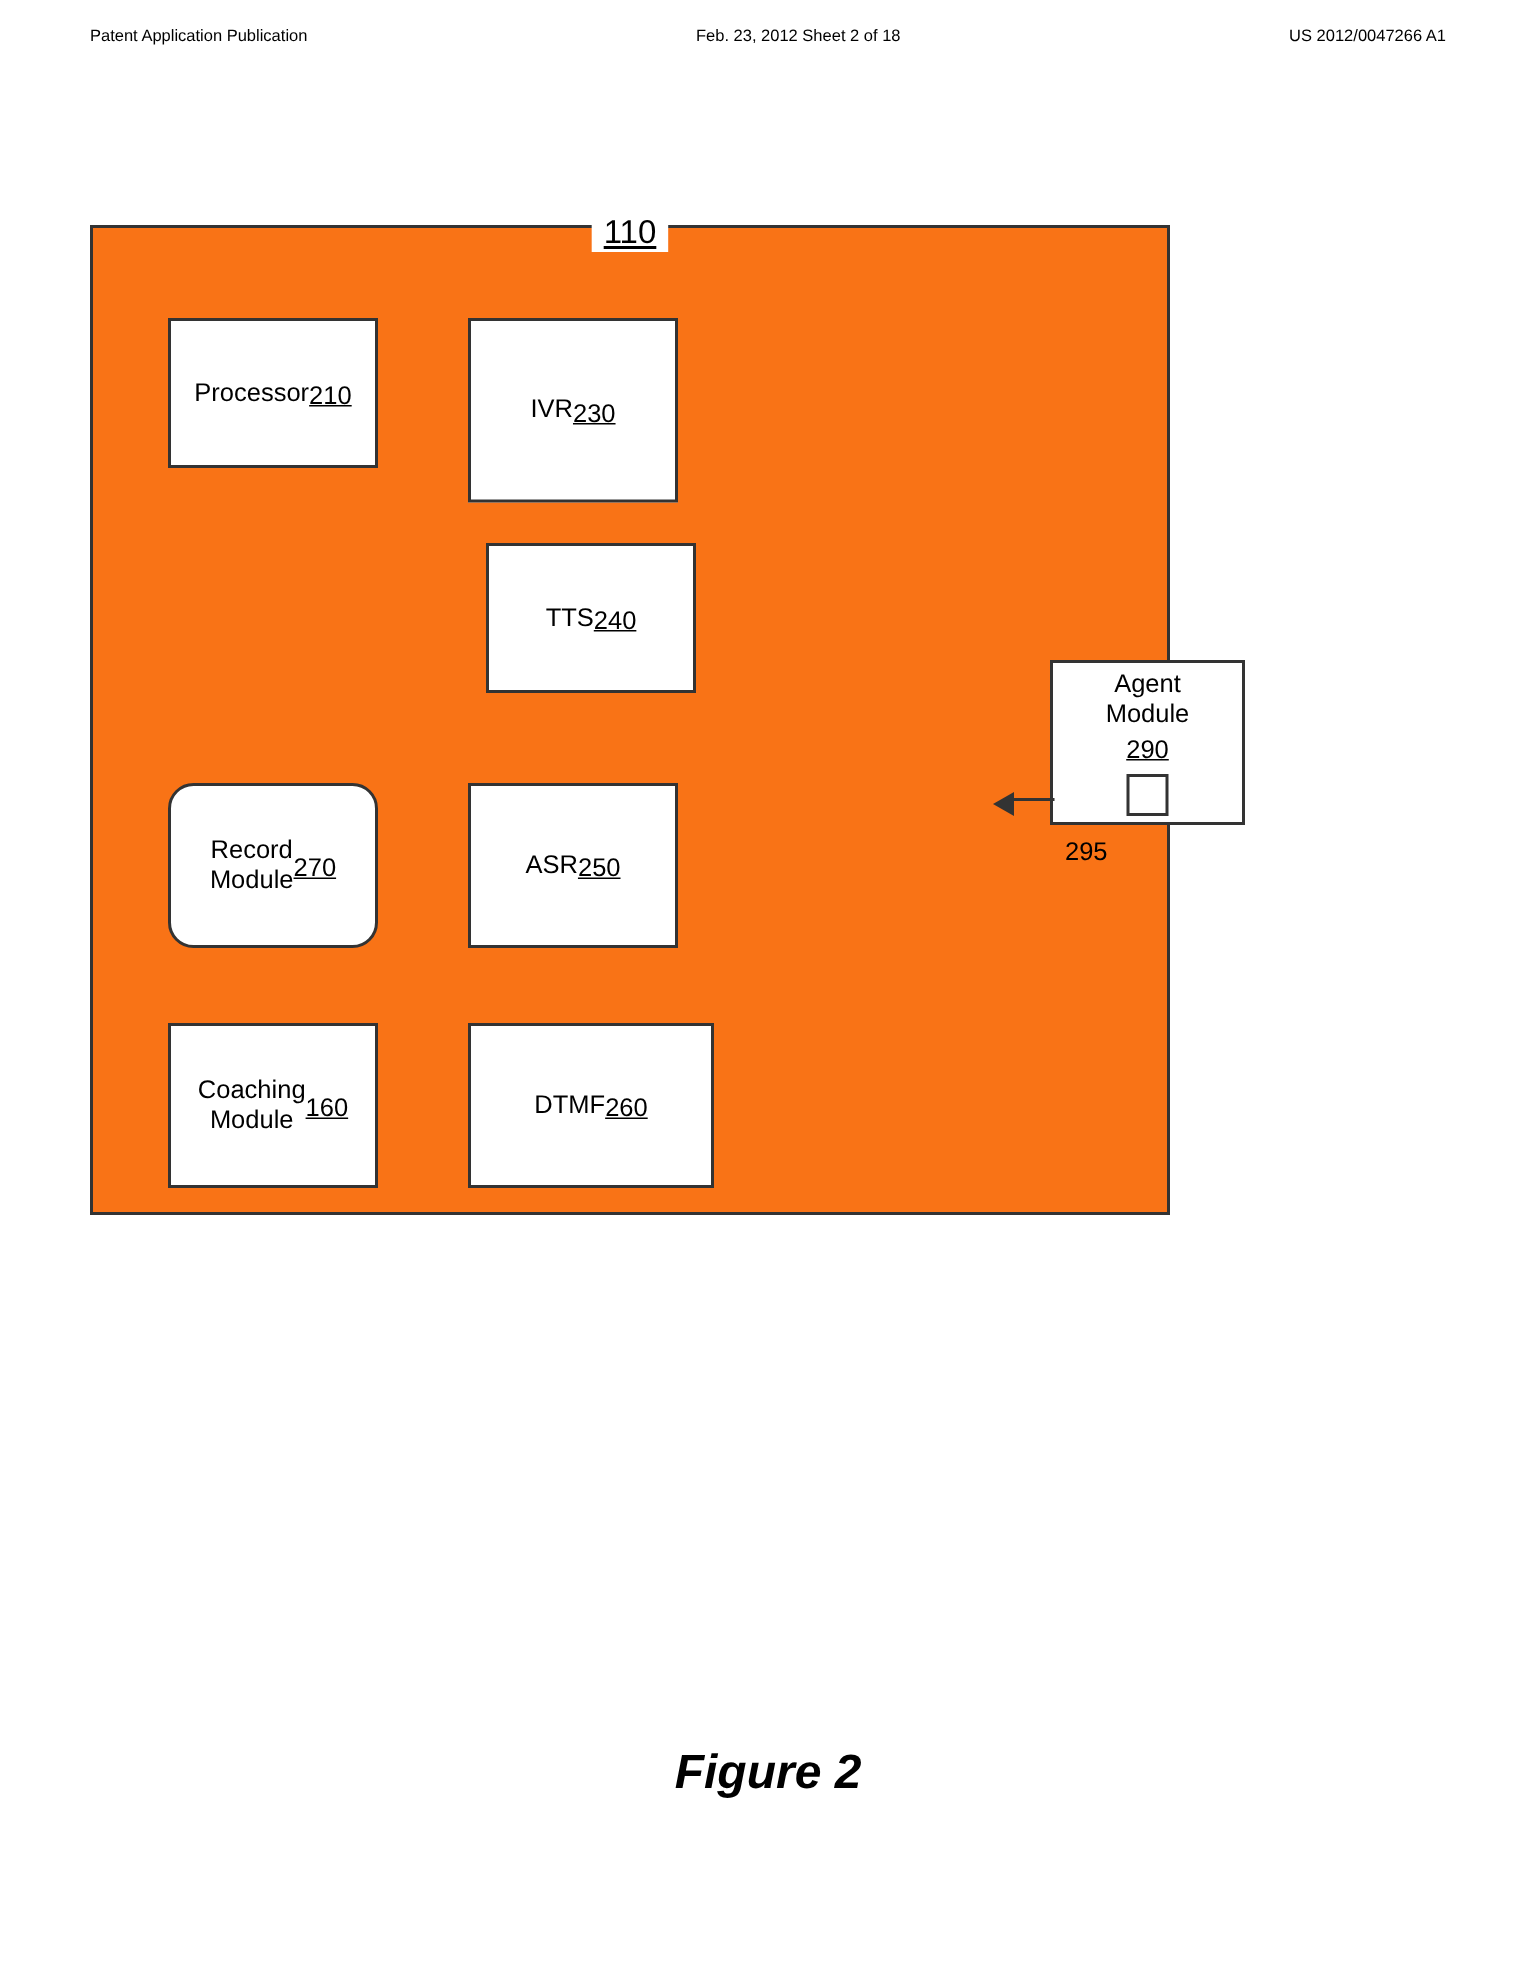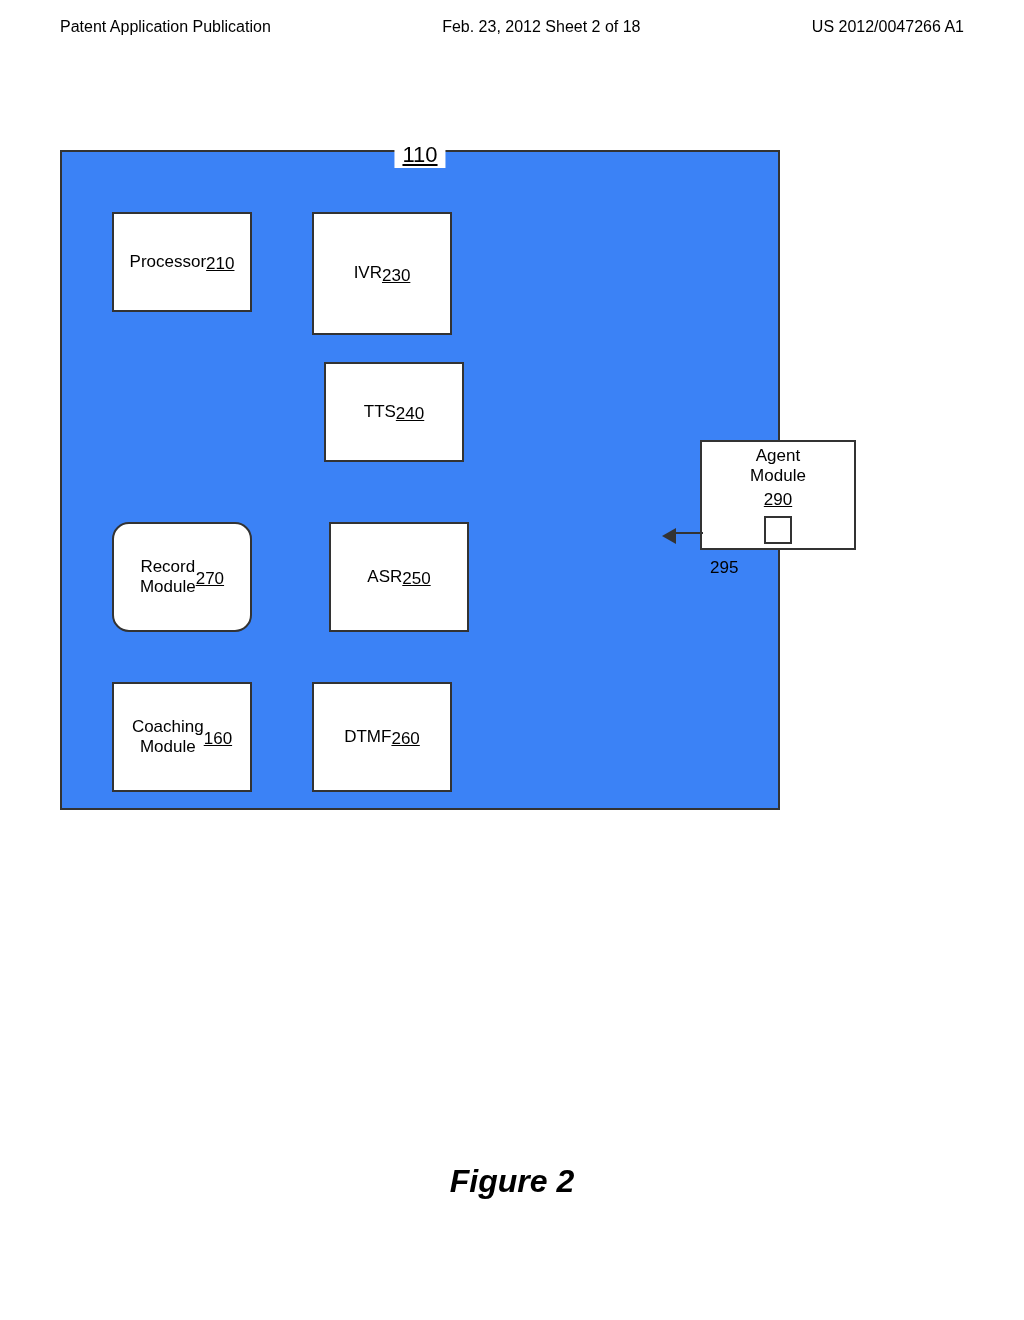--- a/index.html
+++ b/index.html
@@ -11,21 +11,21 @@
       position: relative;
       overflow: hidden;
     }
 
     
     .header {
       display: flex;
       justify-content: space-between;
       align-items: center;
       padding: 18px 60px 0 60px;
-      font-size: 16px;
+      font-size: 11px;
       color: #000;
       gap: 32px;
     }
 
     
     .diagram-area {
       position: absolute;
       top: 150px;
       left: 60px;
       width: 760px;
@@ -33,21 +33,21 @@
     }
 
     
     .outer-box {
       position: absolute;
       top: 0;
       left: 0;
       width: 720px;
       height: 660px;
       border: 2px solid #333;
-      background: #3b82f6;
+      background: #f97316;
     }
 
     
     .label-110 {
       position: absolute;
       top: -10px;
       left: 50%;
       transform: translateX(-50%);
       font-size: 22px;
       text-decoration: underline;
@@ -120,51 +120,51 @@
       top: 370px;
       left: 50px;
       width: 140px;
       height: 110px;
       border-radius: 17px;
     }
 
     
     .box-asr {
       top: 370px;
-      left: 267px;
+      left: 250px;
       width: 140px;
       height: 110px;
     }
 
     
     .box-coaching {
       top: 530px;
       left: 50px;
       width: 140px;
       height: 110px;
     }
 
     
     .box-dtmf {
       top: 530px;
       left: 250px;
-      width: 140px;
+      width: 164px;
       height: 110px;
     }
 
     
     .agent-module-container {
       position: absolute;
       top: 290px;
       left: 640px;
       width: 160px;
     }
 
     .agent-box {
-      width: 156px;
+      width: 130px;
       height: 110px;
       border: 2px solid #333;
       background: #fff;
       display: flex;
       flex-direction: column;
       align-items: center;
       justify-content: center;
       text-align: center;
     }
 

